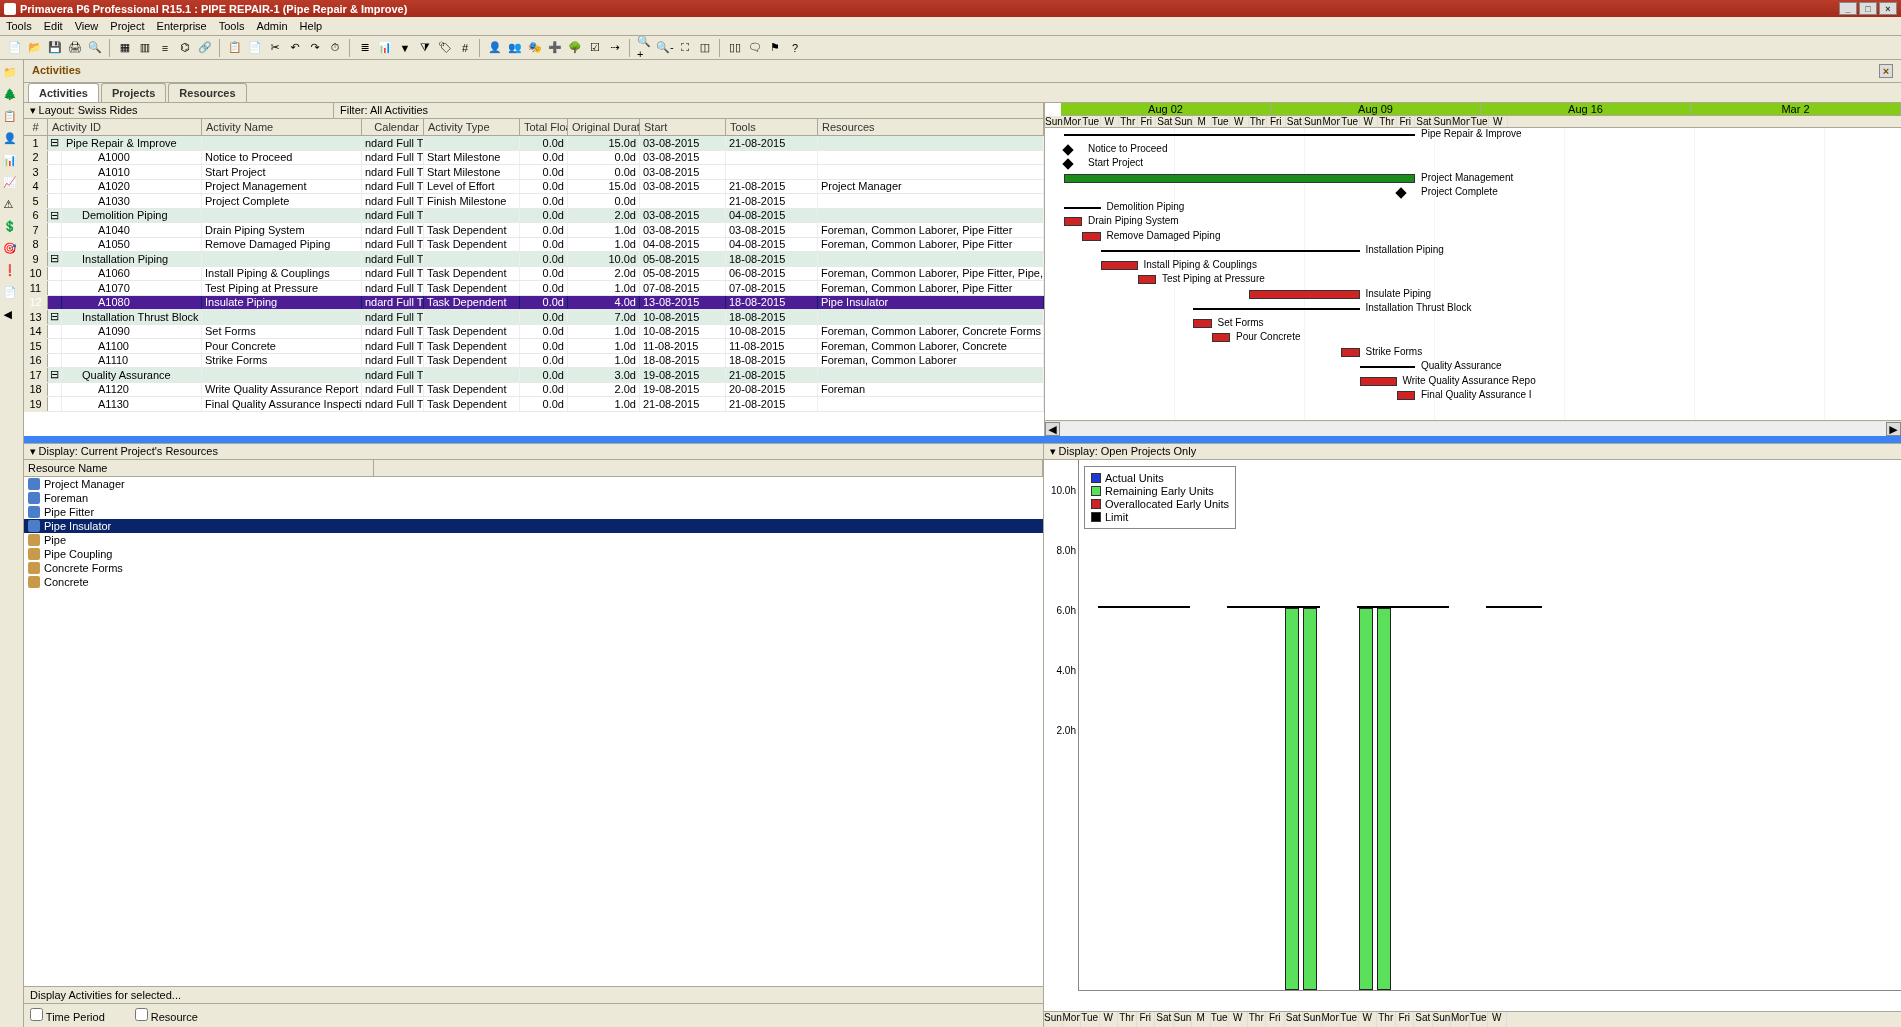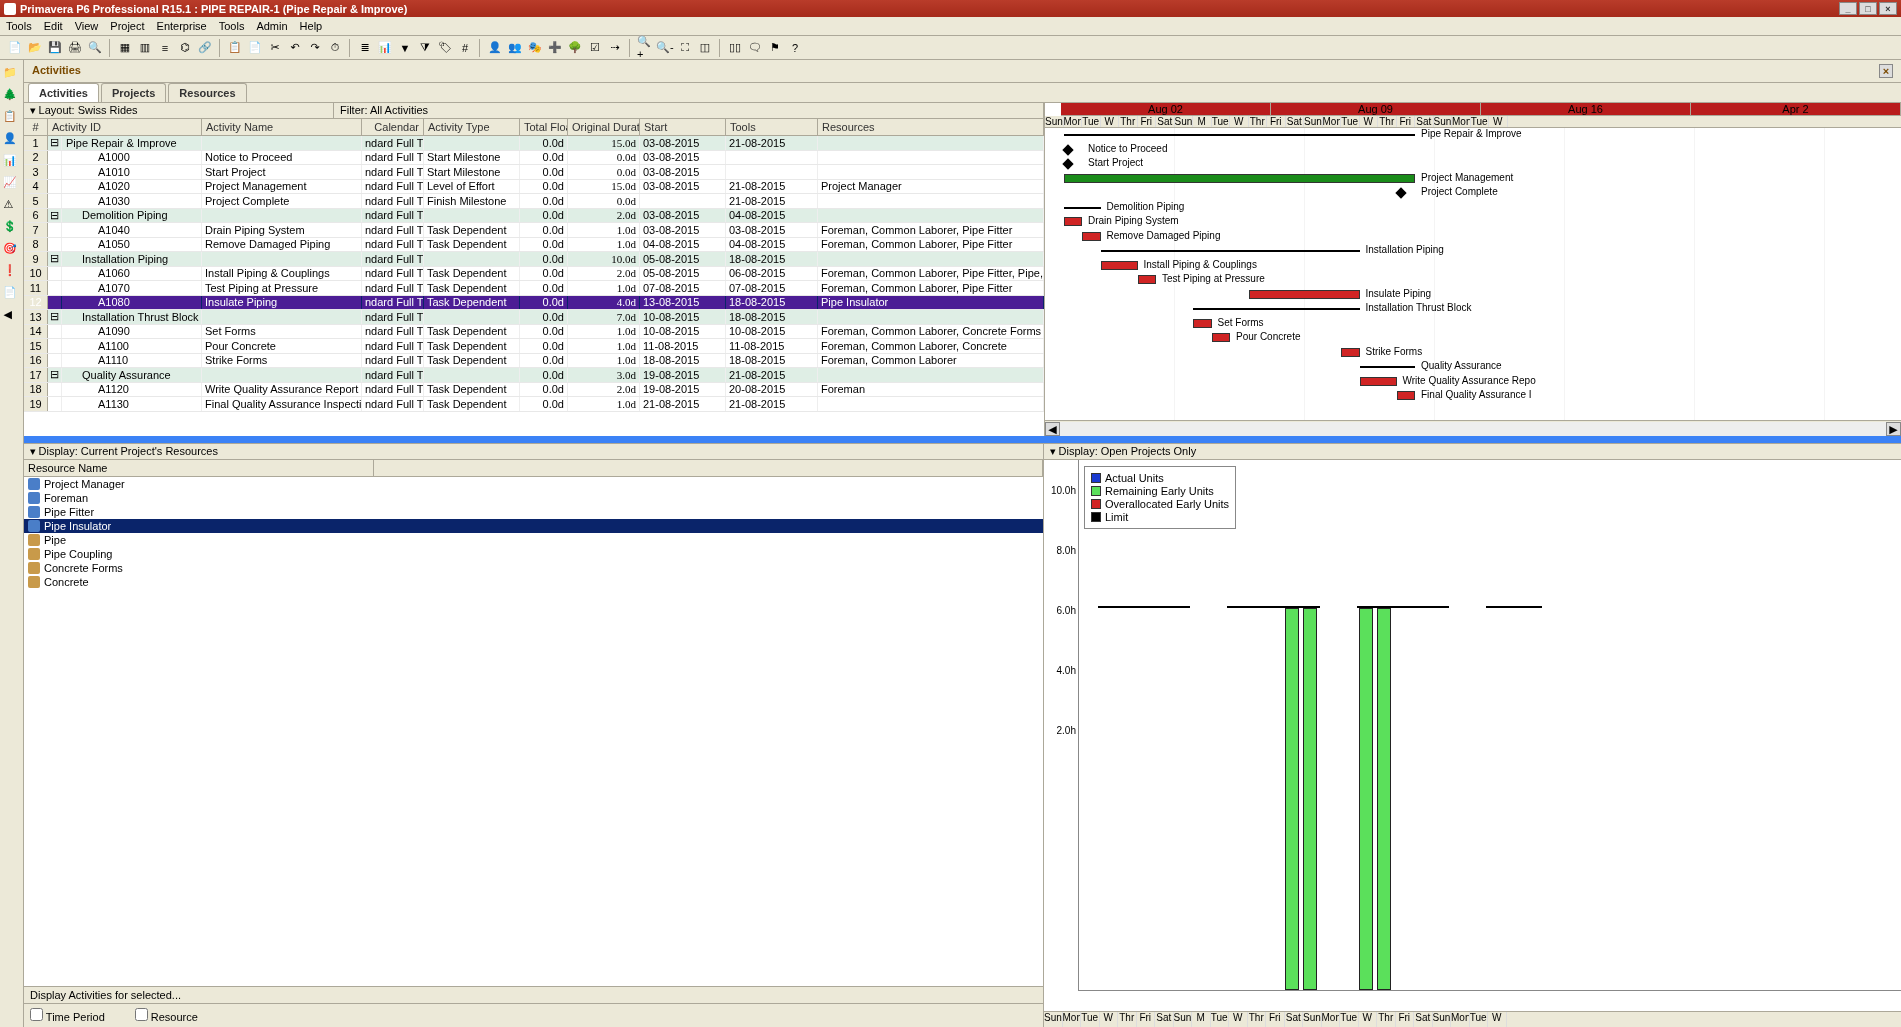--- a/index.html
+++ b/index.html
@@ -33,26 +33,26 @@
 .row.group { background:#dfeee5; font-weight:normal; }
 .row.sel { background:#4c1d95; color:#fff; }
 .row.sel > div { border-right-color:#0a246a; }
 .c-num { width:24px; justify-content:center; background:#ece9d8; border-right:1px solid #aca899 !important; }
 .c-exp { width:14px; justify-content:center; background:inherit; }
 .c-id  { width:140px; }
 .c-name{ width:160px; }
 .c-cal { width:62px; }
 .c-type{ width:96px; }
 .c-tf  { width:48px; justify-content:flex-end; }
-.c-od  { width:72px; justify-content:flex-end;font-family:Liberation Serif, serif; }
+.c-od  { width:72px; justify-content:flex-end; }
 .c-st  { width:86px; }
 .c-fn  { width:92px; }
 .c-res { width:226px; }
 .ganttwrap { flex:1; background:#fff; display:flex; flex-direction:column; overflow:hidden; position:relative;}
-.gantt-head1 { display:flex; background:#b91c1c; border-bottom:1px solid #aca899;margin-left:16px; }
+.gantt-head1 { display:flex; background:#84cc16; border-bottom:1px solid #aca899;margin-left:16px; }
 .gantt-head1 > div { flex:1; text-align:center; border-right:1px solid #aca899; padding:0; font-size:11px; }
 .gantt-head2 { display:flex; background:#ece9d8; border-bottom:1px solid #aca899; }
 .gantt-head2 > div { width:18.5px; text-align:center; border-right:1px solid #ddd; font-size:10px; overflow:hidden;}
 .gantt-body { position:relative; flex:1; background:repeating-linear-gradient(90deg,#fff 0,#fff 129px,#f4f4f4 129px,#f4f4f4 130px); }
 .gantt-row { height:14.5px; position:relative; }
 .gbar { position:absolute; height:9px; top:2px; border:1px solid #333; }
 .gbar.green { background:#1a8c1a; }
 .gbar.red   { background:#d02424; }
 .gline { position:absolute; height:2px; top:6px; background:#000; }
 .gdiamond { position:absolute; width:8px; height:8px; top:3px; transform:rotate(45deg); background:#000; }
@@ -454,21 +454,21 @@
               <div class="c-res"></div>
             </div>
           </div>
       </div>
 
       <div class="ganttwrap">
         <div class="gantt-head1" id="gh1">
             <div>Aug 02</div>
             <div>Aug 09</div>
             <div>Aug 16</div>
-            <div>Apr 2</div>
+            <div>Mar 2</div>
           </div>
         <div class="gantt-head2" id="gh2">
             <div>Sun</div>
             <div>Mon</div>
             <div>Tue</div>
             <div>W</div>
             <div>Thr</div>
             <div>Fri</div>
             <div>Sat</div>
             <div>Sun</div>

